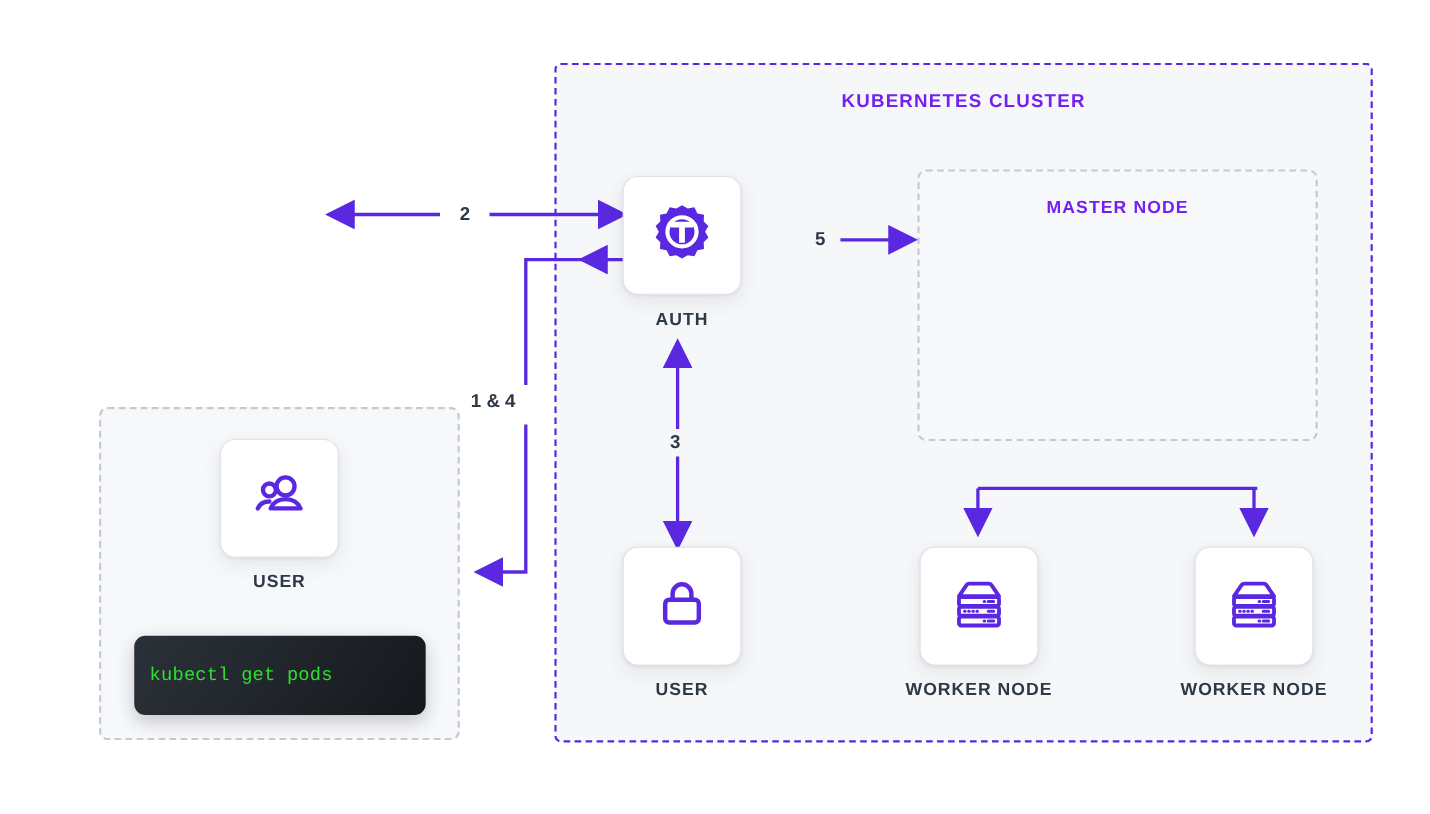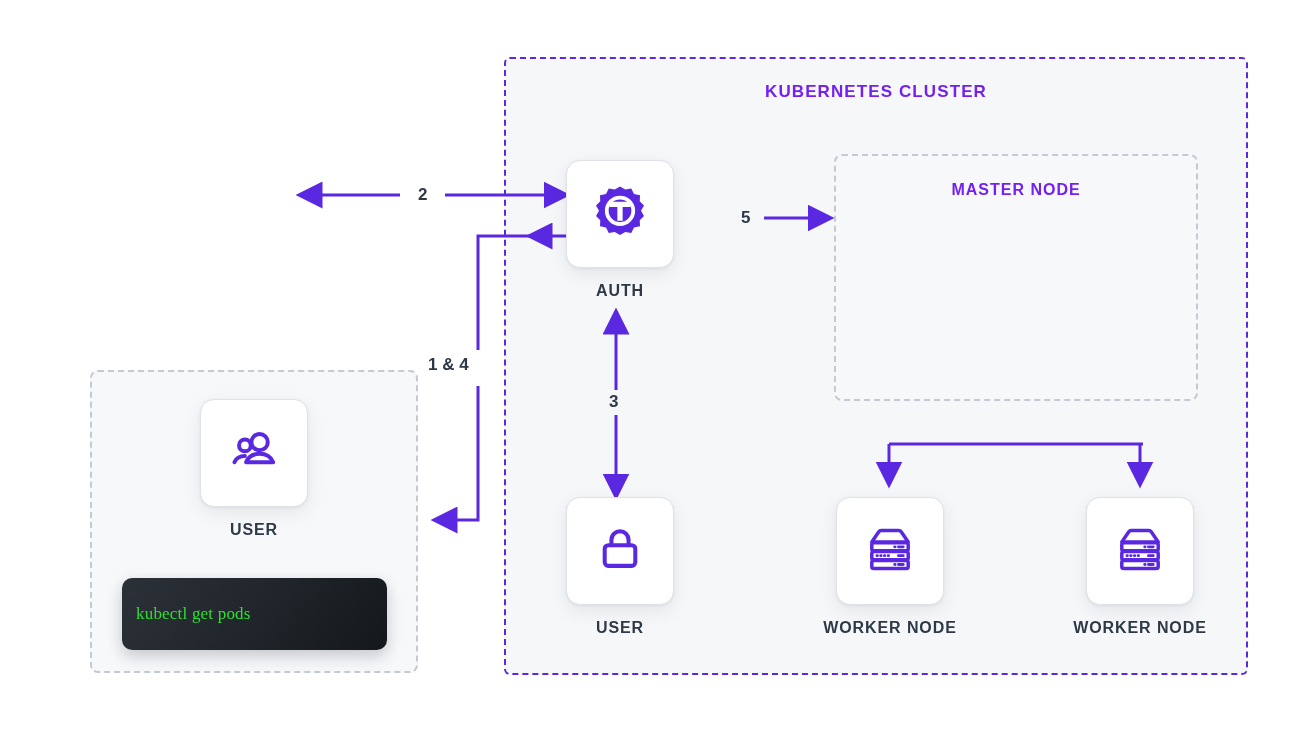--- a/index.html
+++ b/index.html
@@ -117,21 +117,21 @@
     height: 72px;
     border-radius: 10px;
     background: linear-gradient(125deg, #2b3138 0%, #22272d 45%, #14181c 100%);
     box-shadow: 0 6px 16px rgba(20,25,35,0.22);
     display: flex;
     align-items: center;
     box-sizing: border-box;
   }
   .terminal-text {
     color: #2ee02e;
-    font-family: Liberation Serif, serif;
+    font-family: Liberation Mono, monospace;
     font-size: 17px;
     padding-left: 14px;
     letter-spacing: 0.2px;
     white-space: nowrap;
   }
 
   
   .conn-label {
     position: absolute;
     color: #2e3947;

